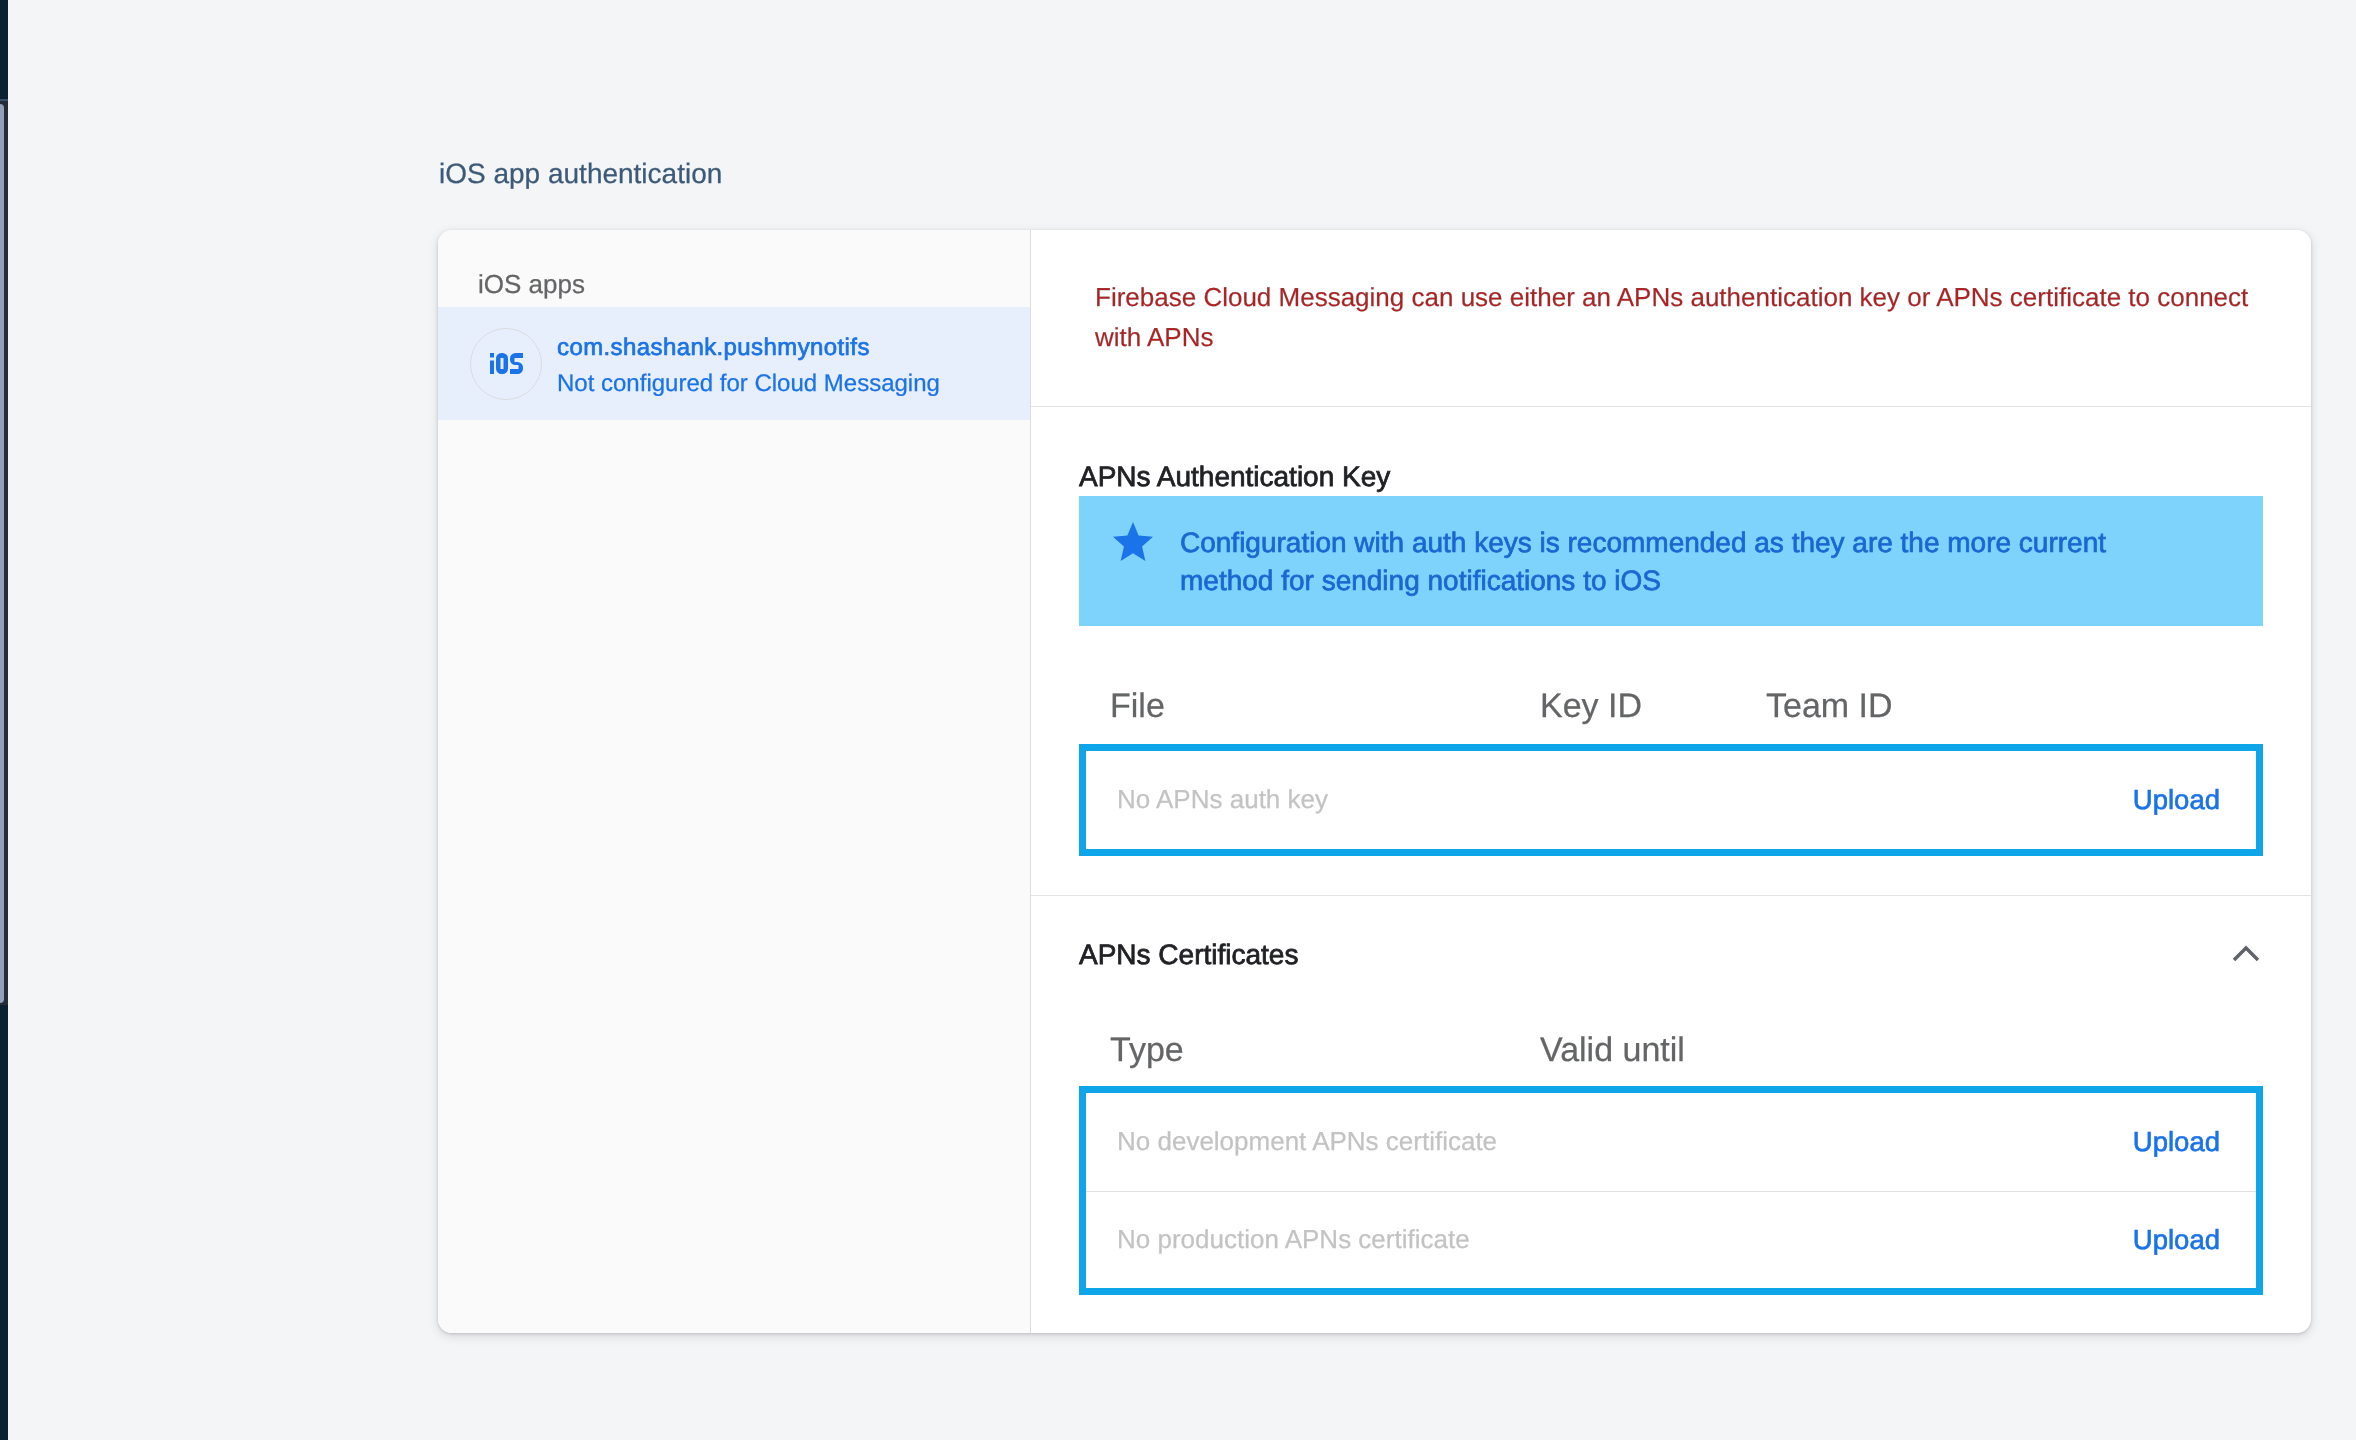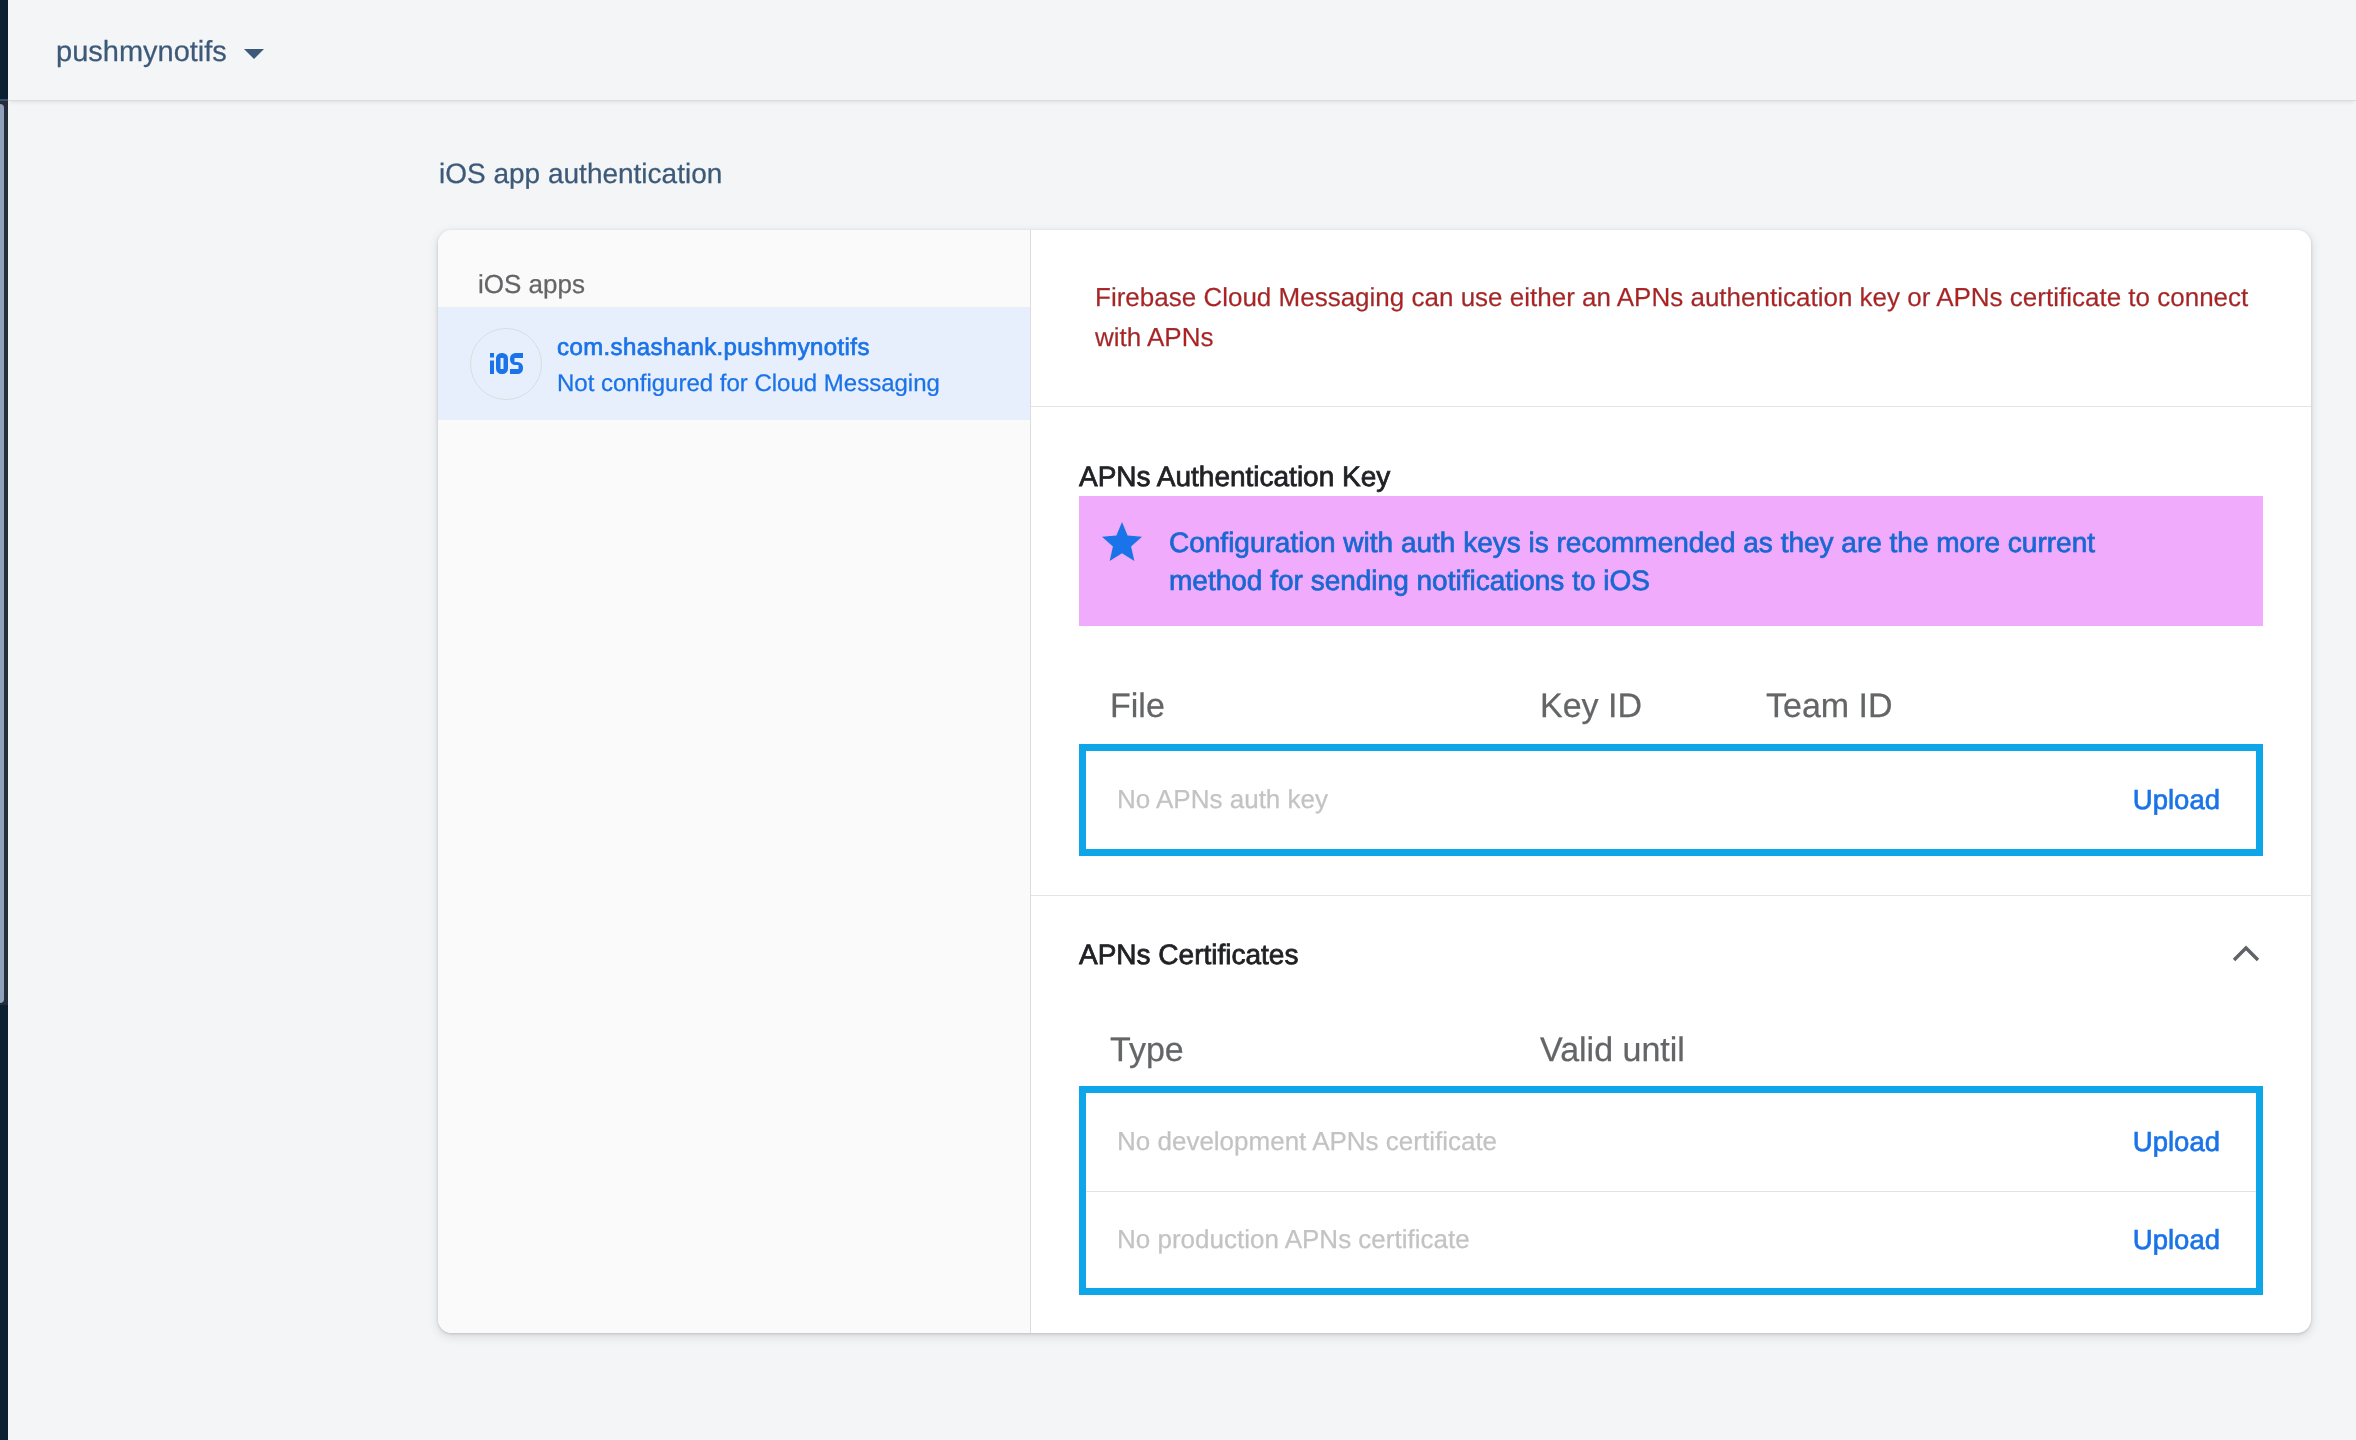--- a/index.html
+++ b/index.html
@@ -50,21 +50,21 @@
   .detail { flex: 1; position:relative;}
   .blurb { position:absolute; left:64px; top:47px; width:1160px; font-size: 26px; color: #b91c1c; line-height: 40px; -webkit-text-stroke:0.25px #646567;}
   .sep1 { position:absolute; left:0; top:176px; width:100%; height:1px; background:#e4e4e4;}
   .sep2 { position:absolute; left:0; top:665px; width:100%; height:1px; background:#e4e4e4;}
 
   .sec1 { position:absolute; left:0; top:176px; right:0; }
   .sec2 { position:absolute; left:0; top:665px; right:0; }
   .sec-title { position:absolute; left:48px; font-size: 28px; font-weight: 400; color: #202124; line-height:33px; -webkit-text-stroke:0.75px #202124;}
   .collapse-btn { position:absolute; right:50px; width:30px; height:30px; cursor:pointer; }
 
-  .note { position:absolute; left:48px; top:90px; width:1184px; background: #f0abfc; padding: 28px 20px 26px 24px; display:flex; align-items:flex-start;}
+  .note { position:absolute; left:48px; top:90px; width:1184px; background: #7dd3fc; padding: 28px 20px 26px 35px; display:flex; align-items:flex-start;}
   .note-text { font-size: 28px; color: #1967d2; font-weight: 400; line-height: 38px; margin-left: 27px; width: 935px; -webkit-text-stroke:0.7px #1967d2;}
   .star-ico { margin-top:-2px; margin-left:-1px; flex:none; }
 
   .tbl-head { position:absolute; left:79px; font-size: 34px; color: #646567; line-height:31px; -webkit-text-stroke:0.25px #646567;}
   .tbl-head span.c2 { position:absolute; left:430px; white-space:nowrap;}
   .tbl-head span.c3 { position:absolute; left:656px; white-space:nowrap;}
   .row-box { position:absolute; left:48px; width:1184px; border: 7px solid #0ea5e9; }
   .row { height: 97.5px; display:flex; align-items:center; padding: 0 36px 0 31px; justify-content: space-between; }
   .row + .row { border-top: 1px solid #e2e2e2; }
   .row-label { font-size: 26px; color: #c3c3c4; -webkit-text-stroke:0.25px #c3c3c4;}
@@ -72,28 +72,20 @@
 </style>
 </head>
 <body>
 
 <div class="page">
 
   <div class="rail"></div>
   <div class="sb-track"></div>
   <div class="sb-thumb"></div>
 
-  <div class="topbar">
-    <div class="project-switch">
-      <span class="project-name">pushmynotifs</span>
-      <span class="caret-wrap">
-          <span class="caret"></span>
-        </span>
-    </div>
-  </div>
   <div class="topbar-line"></div>
 
   <div class="page-title">iOS app authentication</div>
 
   <div class="card">
 
     <div class="app-list">
       <div class="app-list-head">iOS apps</div>
       <div class="app-row">
         <div class="ios-badge">

